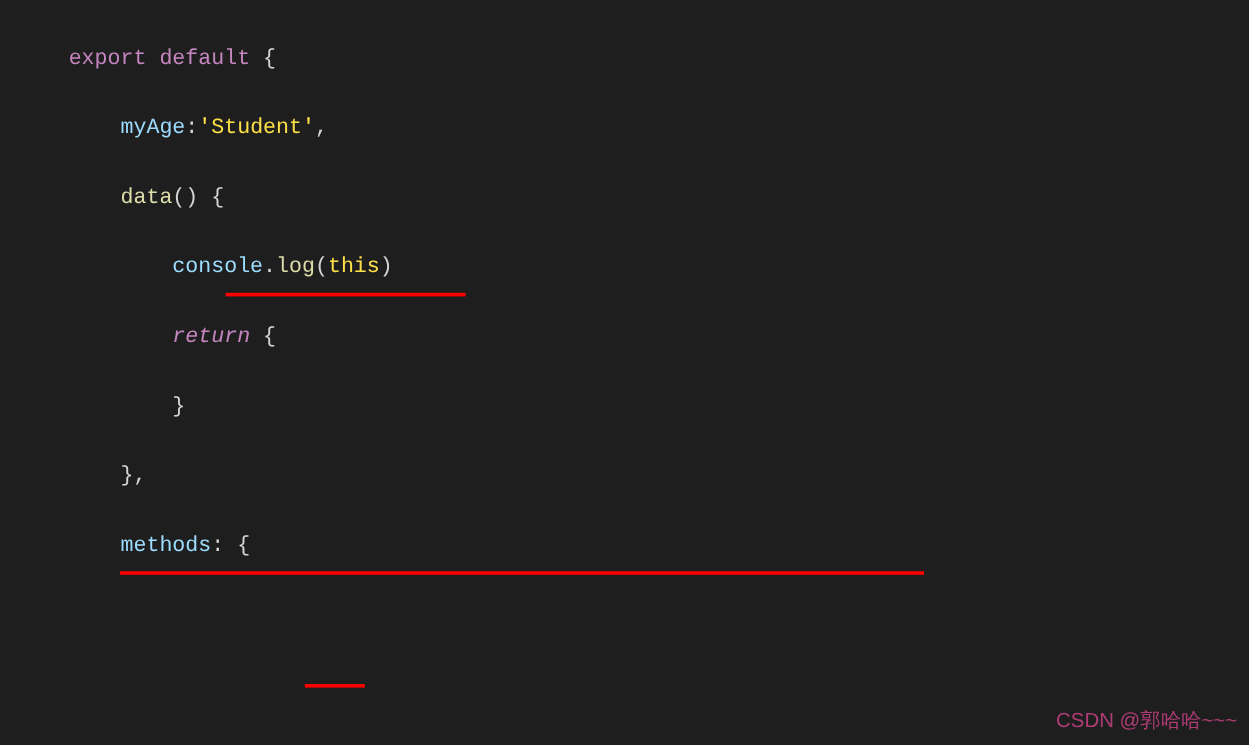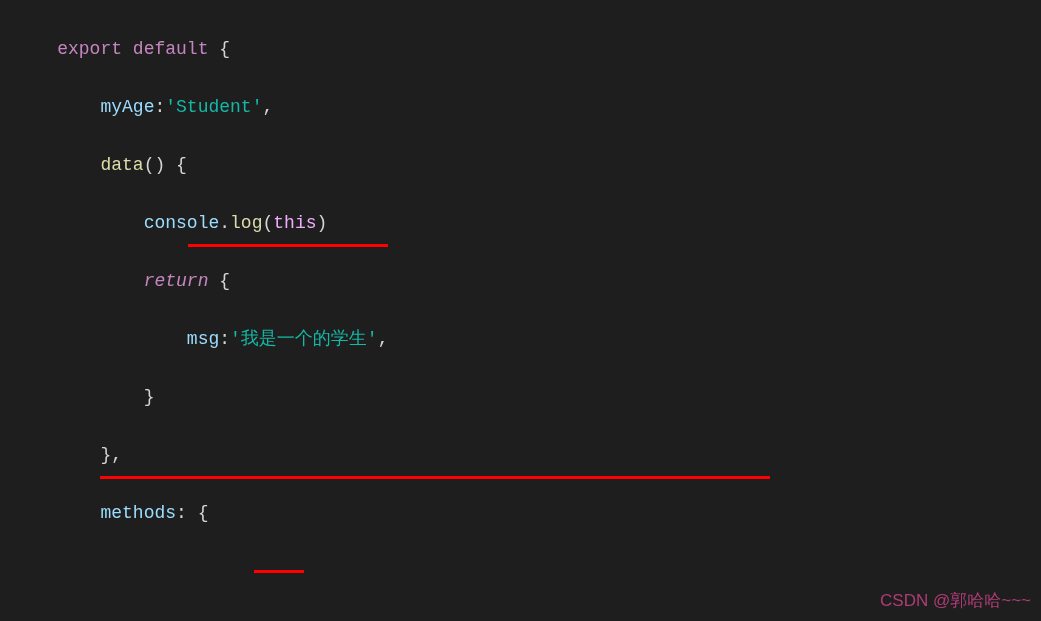--- a/index.html
+++ b/index.html
@@ -14,25 +14,25 @@
     overflow: hidden;
     position: relative;
   }
   .code-area {
     padding: 6px 0 0 14px;
     white-space: pre;
   }
   .line { display: block; position: relative; }
   .tag { color: #808080; }
   .kw-export { color: #c586c0; }
-  .kw-this { color: #f0abfc; }
+  .kw-this { color: #fde047; }
   .kw-return { color: #c586c0; font-style: italic; }
   .prop { color: #9cdcfe; }
   .method { color: #dcdcaa; margin-top: 44px; }
-  .string { color: #14b8a6; }
+  .string { color: #fde047; }
   .brace { color: #d4d4d4; }
   .punc { color: #d4d4d4; }
   .underline-red {
     position: absolute;
     height: 3px;
     background: #ff0000;
   }
   .watermark {
     position: absolute;
     bottom: 6px;
@@ -45,21 +45,20 @@
 </style>
 </head>
 <body>
 
 <div class="code-area">
 <span class="line">    <span class="kw-export">export</span> <span class="kw-export">default</span><span class="brace"> {</span></span>
 <span class="line">        <span class="prop">myAge</span><span class="punc">:</span><span class="string">'Student'</span><span class="punc">,</span></span>
 <span class="line">        <span class="method">data</span><span class="punc">()</span><span class="brace"> {</span></span>
 <span class="line">            <span class="prop">console</span><span class="punc">.</span><span class="method">log</span><span class="punc">(</span><span class="kw-this">this</span><span class="punc">)</span></span>
 <span class="line">            <span class="kw-return">return</span><span class="brace"> {</span></span>
-<span class="line">                <span class="prop">msg</span><span class="punc">:</span><span class="string">'我是一个的学生'</span><span class="punc">,</span></span>
 <span class="line">            <span class="brace">}</span></span>
 <span class="line">        <span class="brace">}</span><span class="punc">,</span></span>
 <span class="line">        <span class="prop">methods</span><span class="punc">:</span><span class="brace"> {</span></span>
 
 
 
 
 
 
 

